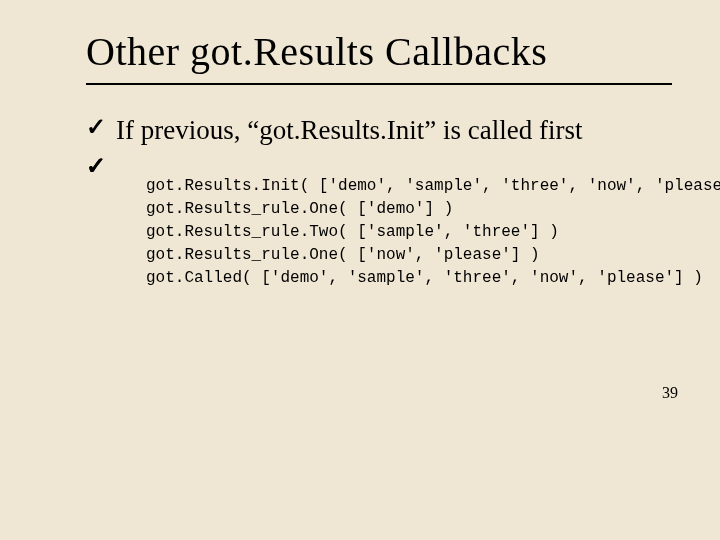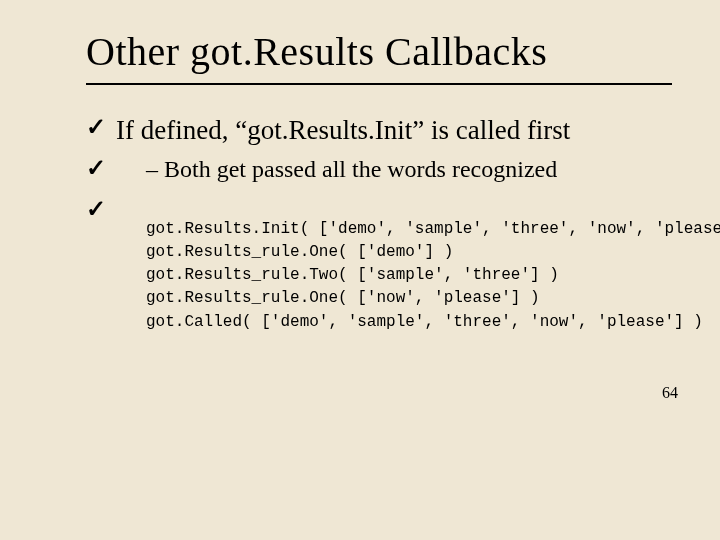--- a/index.html
+++ b/index.html
@@ -86,35 +86,30 @@
 </head>
 <body>
 
 <div class="slide">
   <h1 class="title">Other got.Results Callbacks</h1>
   <hr class="rule">
 
   <ul class="bullets">
     <li>
       <span class="check">✓</span>
-      <span>If defined, “got.Results.Init” is called first</span>
+      <span>If previous, “got.Results.Init” is called first</span>
     </li>
     <li>
       <span class="check">✓</span>
-      <ul class="sub">
-        <li>
-          <span>Both get passed all the words recognized</span>
-        </li>
-      </ul>
     </li>
     <li>
       <span class="check">✓</span>
       <div class="code">
 <span>got.Results.Init( ['demo', 'sample', 'three', 'now', 'please'] )</span>
 <span>got.Results_rule.One( ['demo'] )</span>
 <span>got.Results_rule.Two( ['sample', 'three'] )</span>
 <span>got.Results_rule.One( ['now', 'please'] )</span>
 <span>got.Called( ['demo', 'sample', 'three', 'now', 'please'] )</span></div>
     </li>
   </ul>
 
-  <div class="pagenum">64</div>
+  <div class="pagenum">39</div>
 </div>
 
 </body></html>

